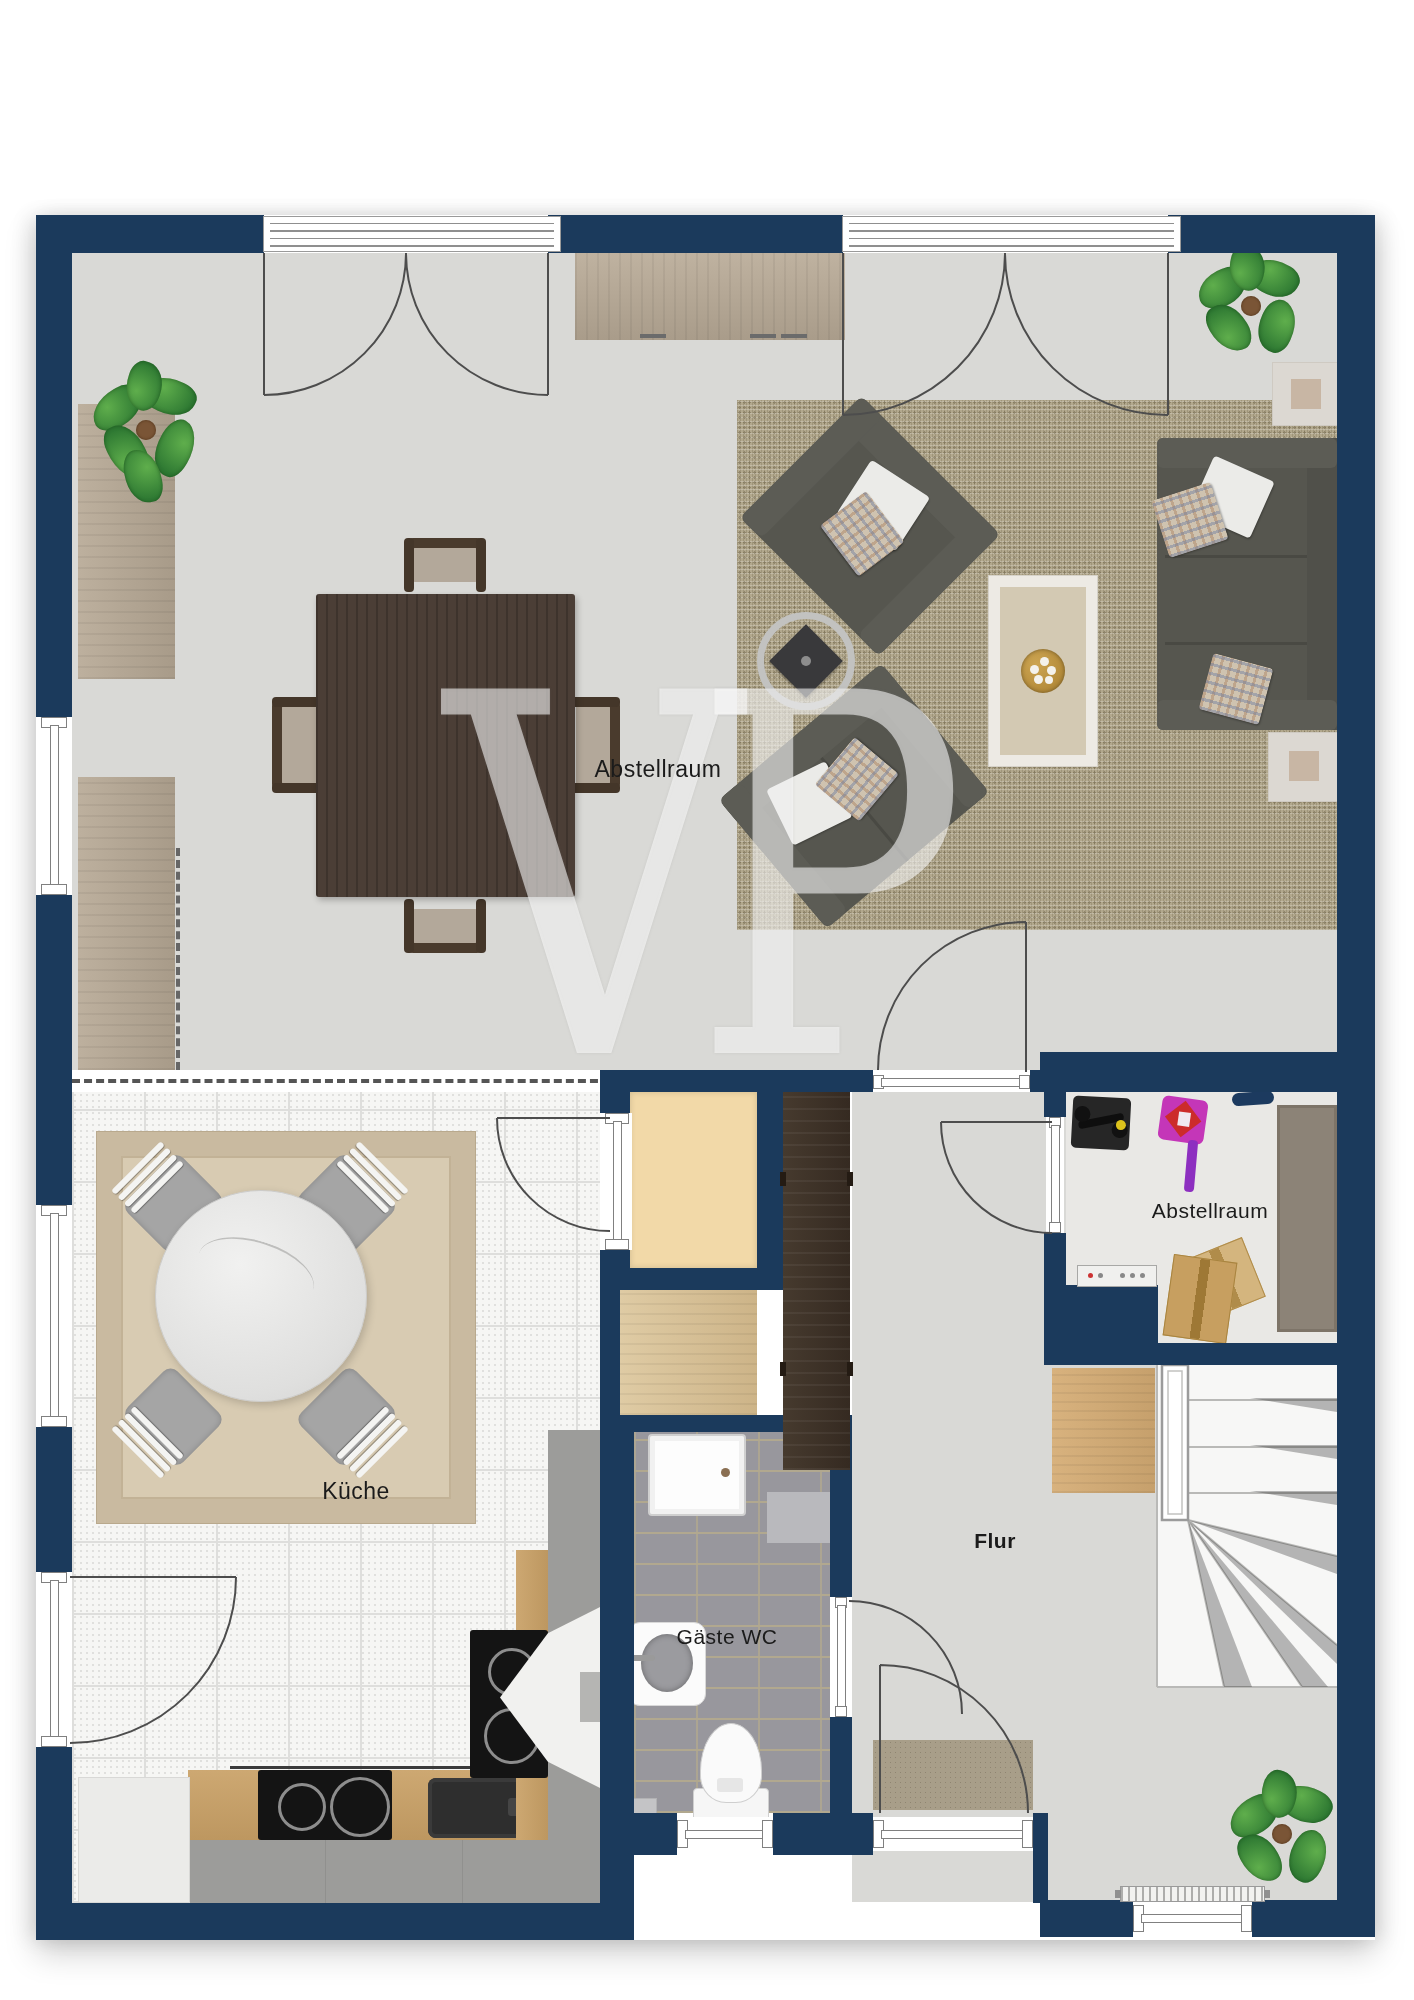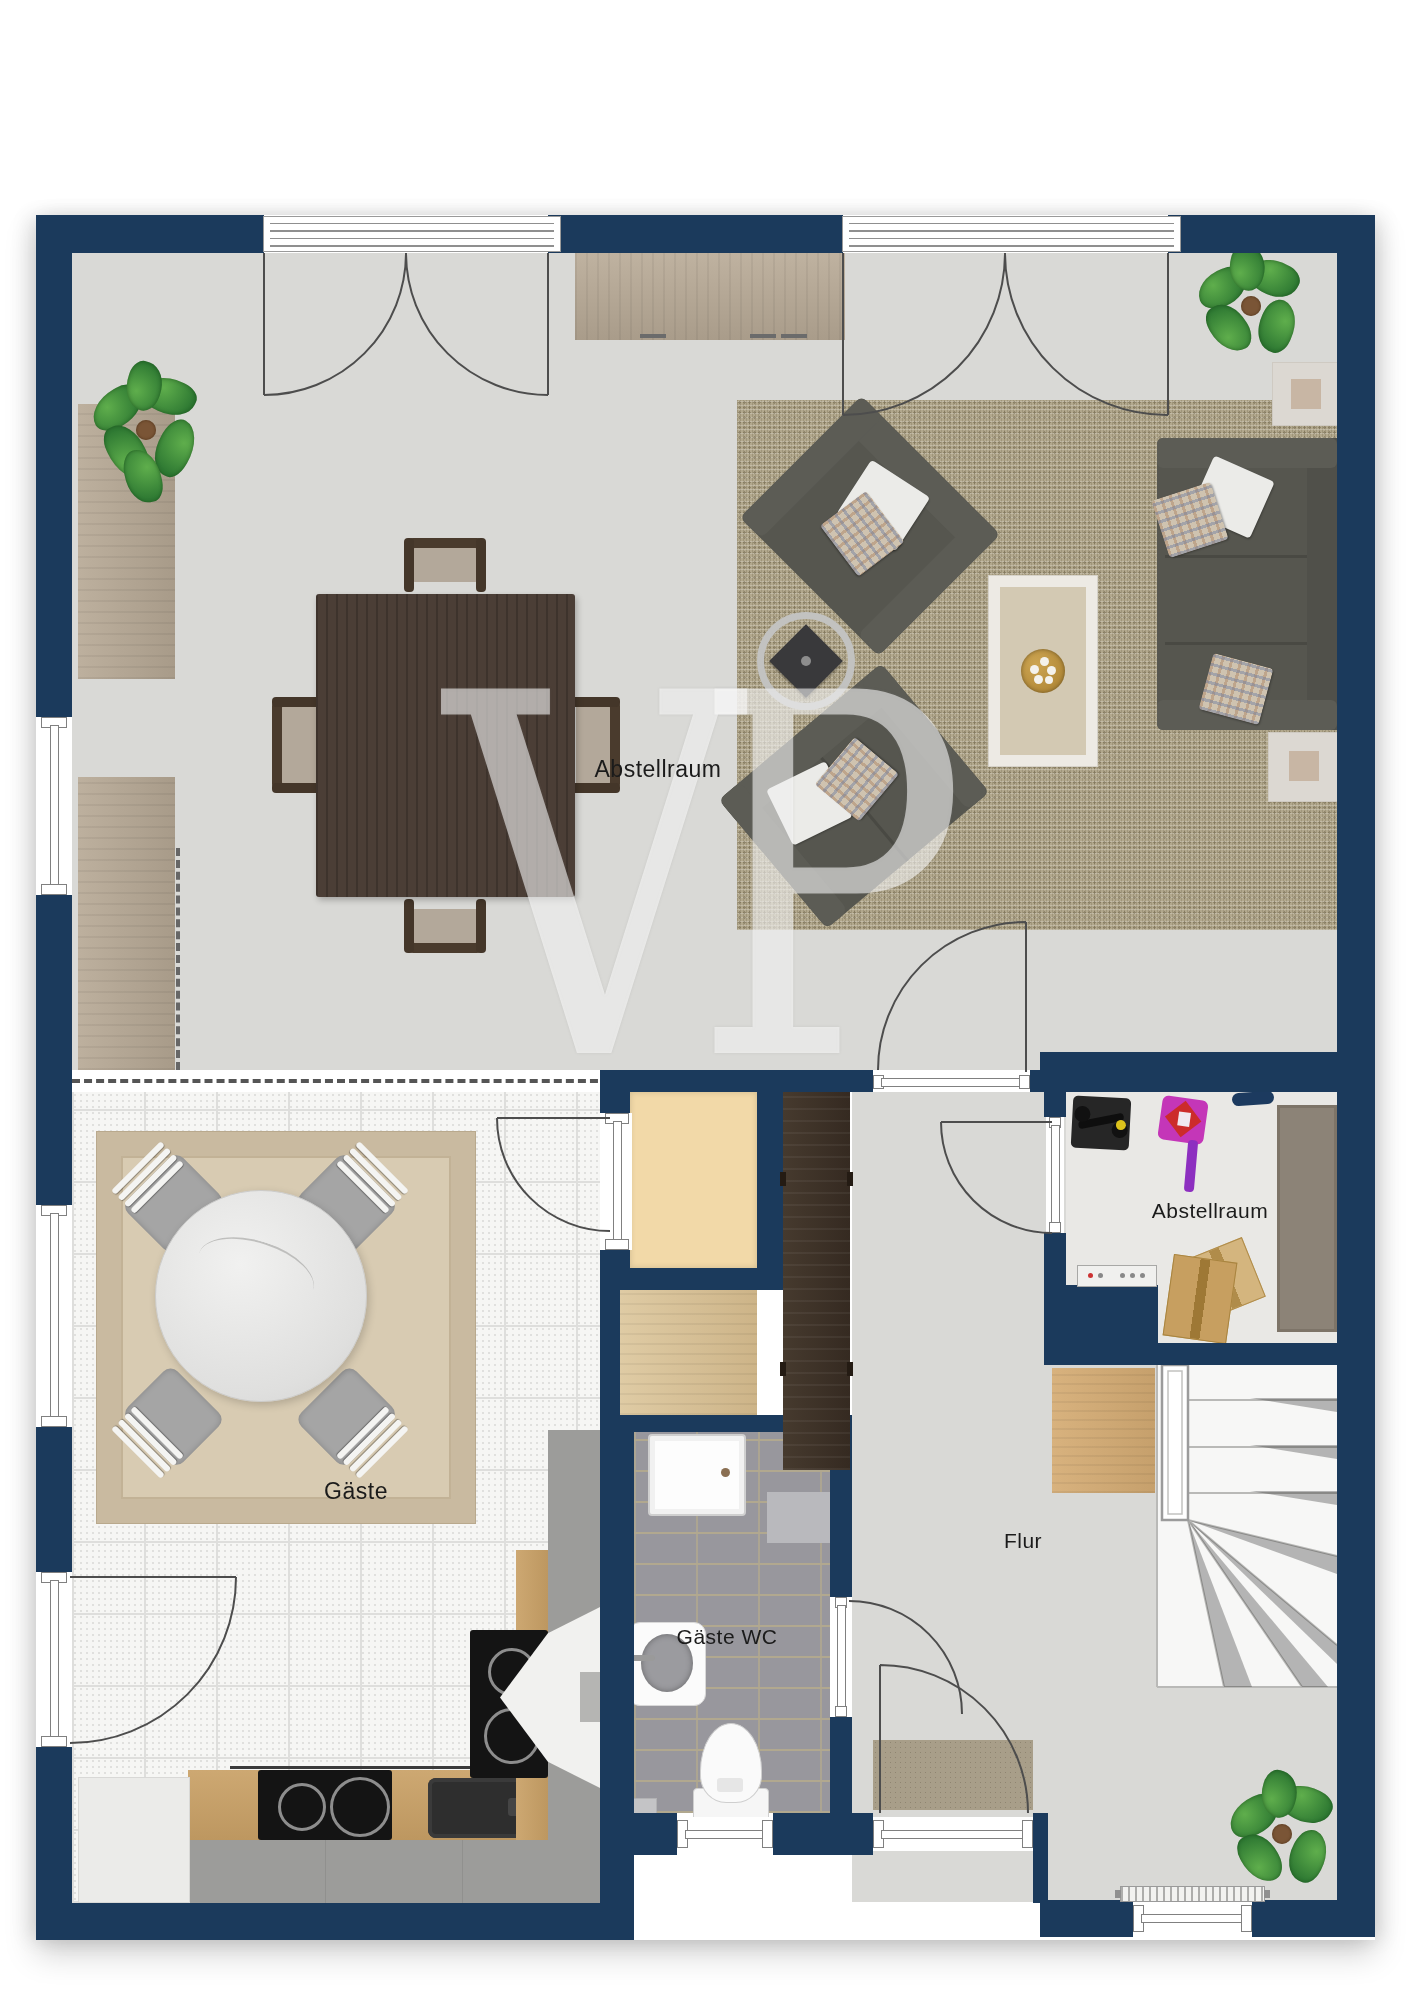--- a/index.html
+++ b/index.html
@@ -455,20 +455,20 @@
 
       <path d="M849,1601 A113,113 0 0 1 962,1714"></path>
 
       <path d="M880,1813 L880,1665 M880,1665 A148,148 0 0 1 1028,1813"></path>
 
       <path d="M70,1577 L236,1577 M236,1577 A166,166 0 0 1 70,1743"></path>
     </g>
   </svg>
 
   <div class="roomlabel" style="left:658px;top:769px;">Abstellraum</div>
-  <div class="roomlabel" style="left:356px;top:1491px;">Gäste</div>
+  <div class="roomlabel" style="left:356px;top:1491px;">Küche</div>
   <div class="roomlabel small" style="left:727px;top:1637px;">Gäste WC</div>
-  <div class="roomlabel small" style="left:1023px;top:1541px;">Flur</div>
+  <div class="roomlabel small" style="left:995px;top:1541px;font-weight:bold;">Flur</div>
   <div class="roomlabel small" style="left:1210px;top:1211px;">Abstellraum</div>
 
   <div id="watermark" style="left:445px;top:630px;">VP</div>
 
 </div>
 
 </body></html>

